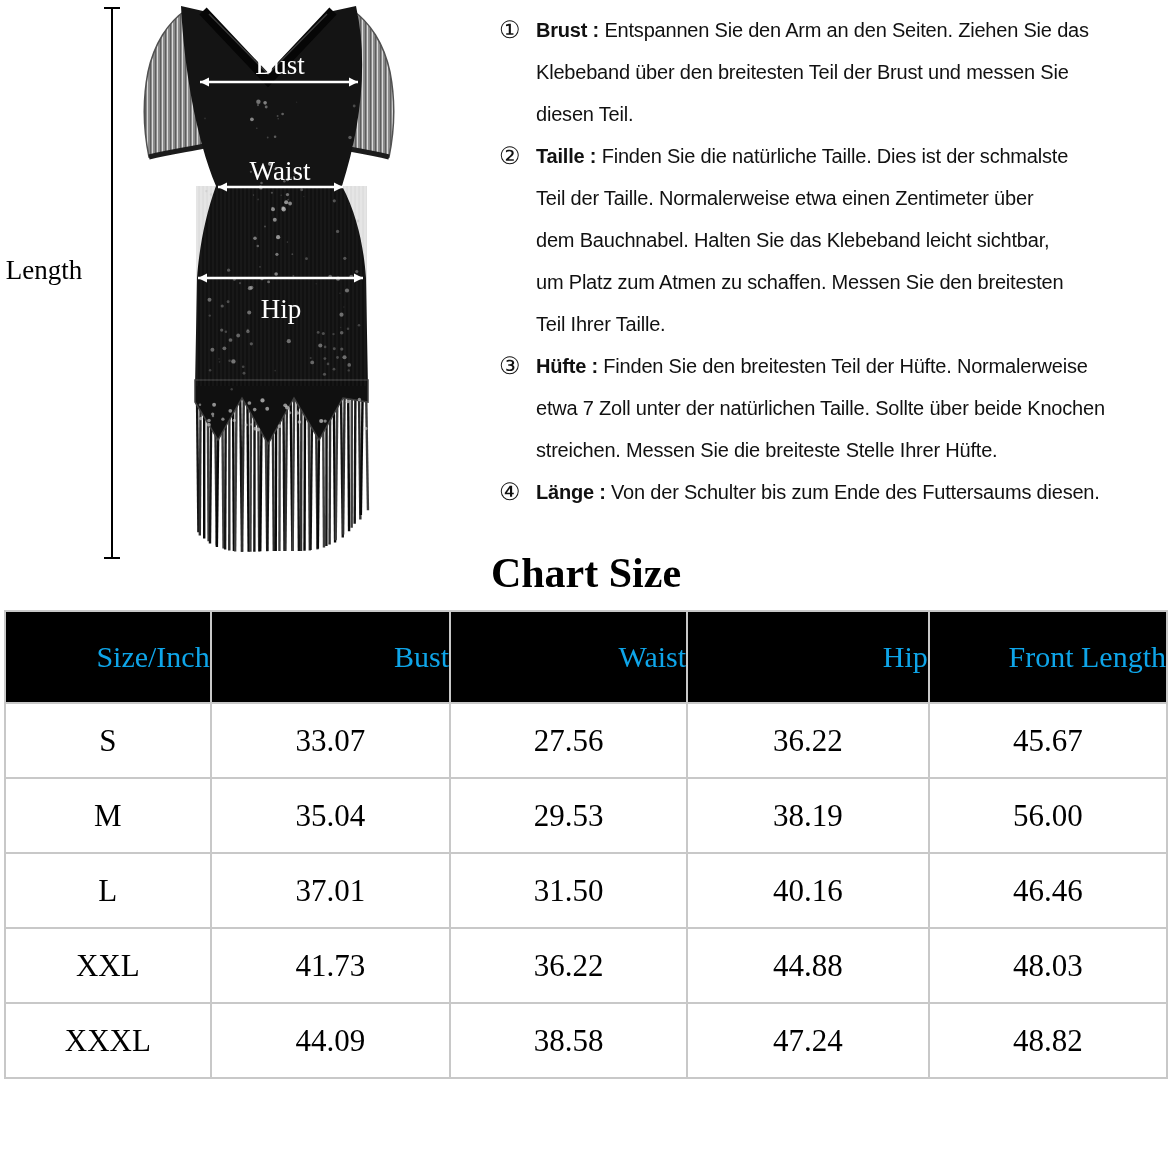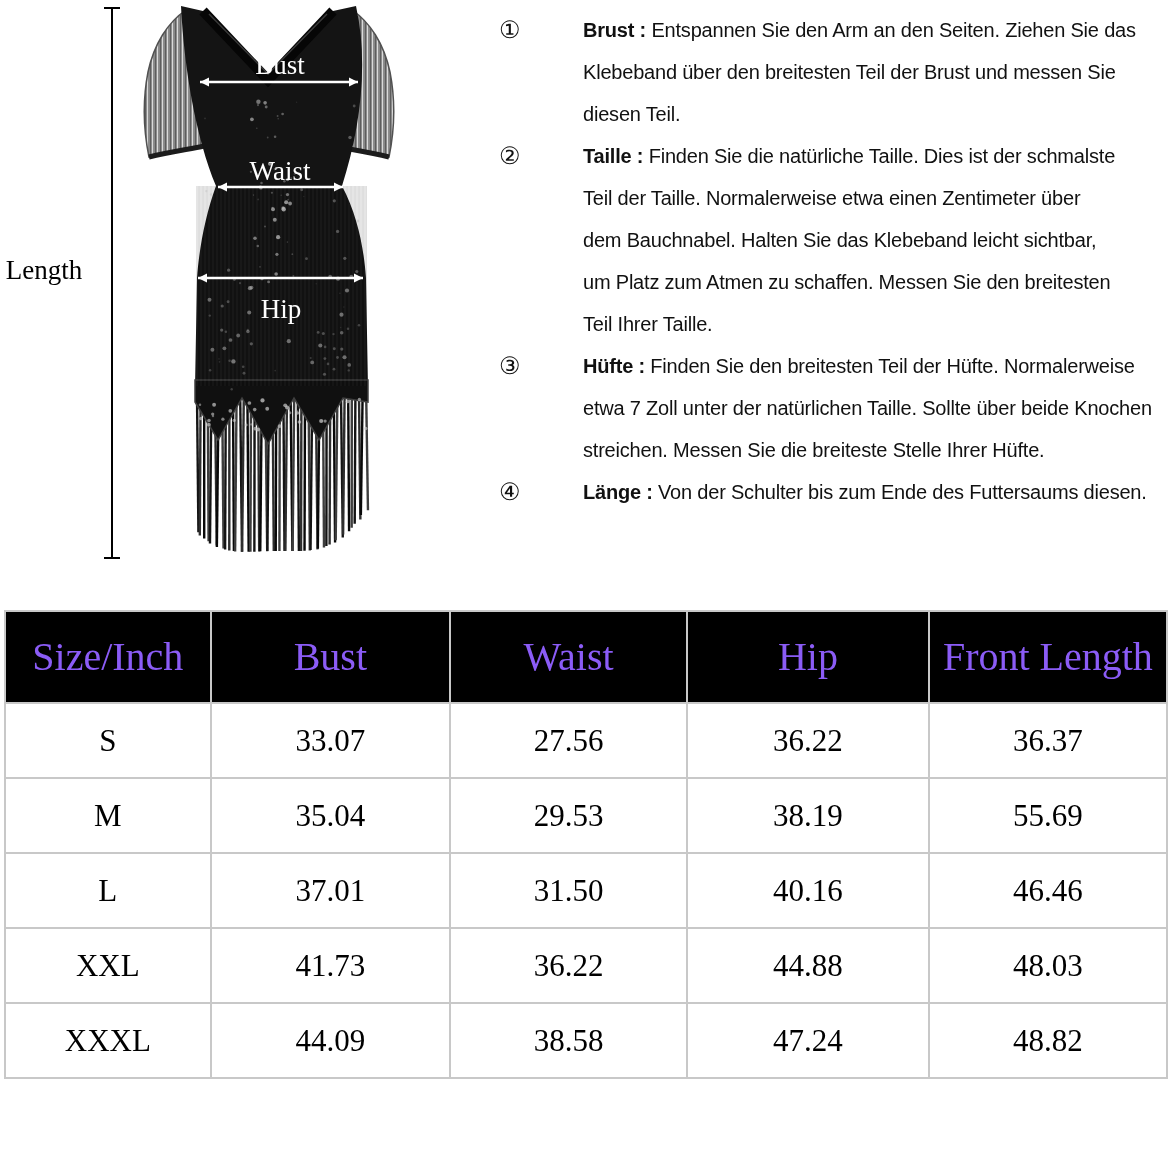--- a/index.html
+++ b/index.html
@@ -10,33 +10,33 @@
   .dress-figure{position:absolute;left:0;top:0;}
   .len-line{stroke:#000;stroke-width:2;}
   .len-text{font-family:"Liberation Serif",serif;font-size:27px;fill:#000;text-anchor:middle;}
   .measure-line{stroke:#fff;stroke-width:2.5;}
   .measure-text{font-family:"Liberation Serif",serif;font-size:27px;fill:#fff;text-anchor:middle;}
 
   
   .instructions{position:absolute;left:499px;top:9px;width:672px;}
   .instr-item{display:flex;align-items:flex-start;}
   .instr-num{flex:0 0 37px;font-size:24px;line-height:42px;color:#111;}
-  .instr-body{flex:1;font-size:20px;line-height:42px;letter-spacing:-0.2px;color:#111;margin-left:47px;}
+  .instr-body{flex:1;font-size:20px;line-height:42px;letter-spacing:-0.2px;color:#111;}
   .instr-body b{font-weight:700;}
   .instr-text{white-space:pre-line;}
 
   
   .chart-title{position:absolute;top:549px;left:0;right:0;margin:0;text-align:center;
                font-family:"Liberation Serif",serif;font-size:42px;font-weight:700;color:#000;}
 
   
   .size-table{position:absolute;top:610px;left:4px;width:1164px;border-collapse:collapse;
               table-layout:fixed;text-align:center;font-family:"Liberation Serif",serif;}
   .size-table th,.size-table td{border:2px solid #c8c8c8;padding:0;}
-  .size-table th{background:#000;color:#8b5cf6;font-weight:400;font-size:40px;height:90px;line-height:1.12;}
+  .size-table th{background:#000;color:#0ea5e9;font-weight:400;font-size:30px;height:90px;line-height:1.12;text-align:right;}
   .size-table td{background:#fff;color:#000;font-weight:400;font-size:31px;height:73px;}
 </style>
 </head>
 <body>
 
 <div class="stage">
 
   <svg class="dress-figure" width="480" height="565" viewBox="0 0 480 565">
     <defs>
       <pattern id="meshLines" patternUnits="userSpaceOnUse" width="5" height="7">
@@ -315,20 +315,21 @@
       <span class="instr-body"><b>Hüfte :</b> <span class="instr-text">Finden Sie den breitesten Teil der Hüfte. Normalerweise
 etwa 7 Zoll unter der natürlichen Taille. Sollte über beide Knochen
 streichen. Messen Sie die breiteste Stelle Ihrer Hüfte.</span></span>
     </div>
     <div class="instr-item">
       <span class="instr-num">④</span>
       <span class="instr-body"><b>Länge :</b> <span class="instr-text">Von der Schulter bis zum Ende des Futtersaums diesen.</span></span>
     </div>
   </div>
 
+  <h2 class="chart-title">Chart Size</h2>
 
   <table class="size-table">
     <colgroup>
       <col style="width:17.7%">
         <col style="width:20.6%">
         <col style="width:20.4%">
       <col style="width:20.8%">
         <col style="width:20.5%">
     </colgroup>
     <thead>
@@ -339,28 +340,28 @@
         <th>Hip</th>
         <th>Front Length</th>
       </tr>
     </thead>
     <tbody>
         <tr>
           <td>S</td>
           <td>33.07</td>
           <td>27.56</td>
           <td>36.22</td>
-          <td>36.37</td>
+          <td>45.67</td>
         </tr>
         <tr>
           <td>M</td>
           <td>35.04</td>
           <td>29.53</td>
           <td>38.19</td>
-          <td>55.69</td>
+          <td>56.00</td>
         </tr>
         <tr>
           <td>L</td>
           <td>37.01</td>
           <td>31.50</td>
           <td>40.16</td>
           <td>46.46</td>
         </tr>
         <tr>
           <td>XXL</td>

